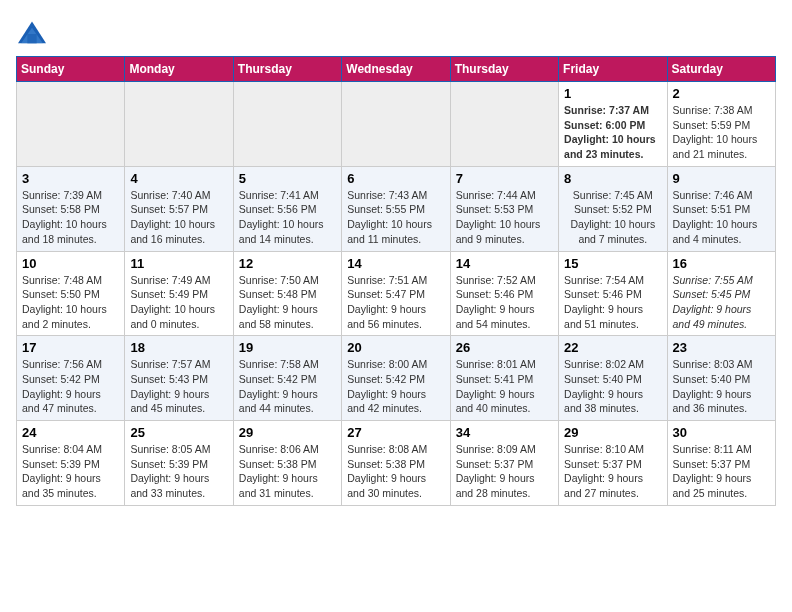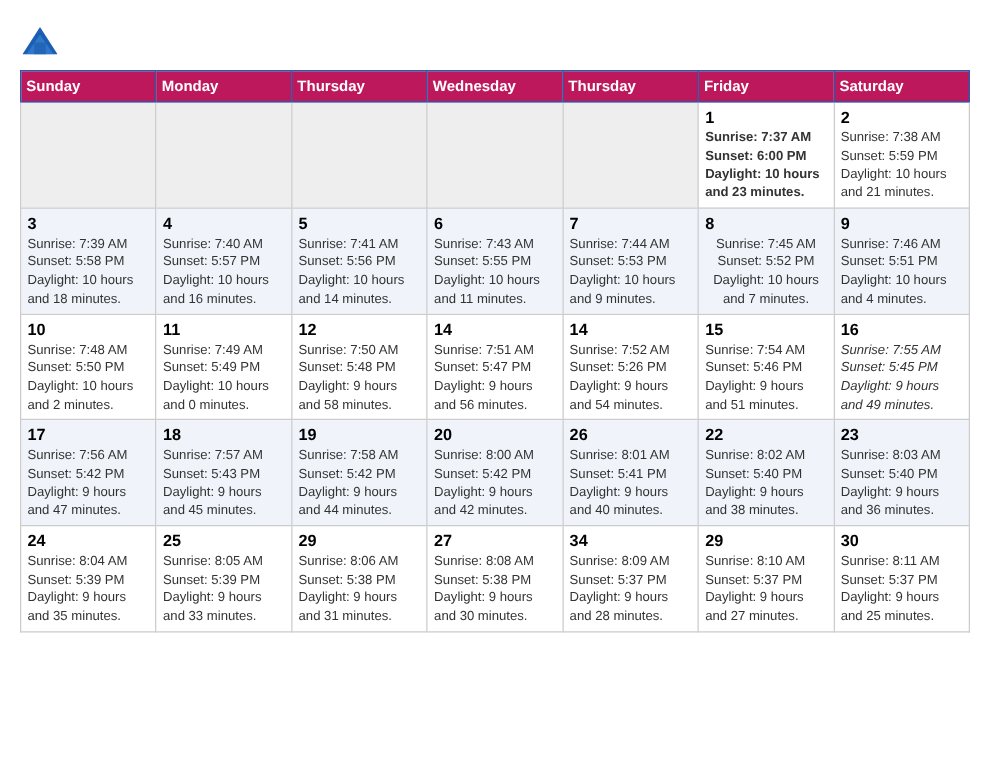--- a/index.html
+++ b/index.html
@@ -222,21 +222,21 @@
         <td>
           <span class="day-num">14</span>
           <div class="day-info" style="white-space: pre-line;">Sunrise: 7:51 AM
 Sunset: 5:47 PM
 Daylight: 9 hours
 and 56 minutes.</div>
         </td>
         <td>
           <span class="day-num">14</span>
           <div class="day-info" style="white-space: pre-line;">Sunrise: 7:52 AM
-Sunset: 5:26 PM
+Sunset: 5:46 PM
 Daylight: 9 hours
 and 54 minutes.</div>
         </td>
         <td>
           <span class="day-num">15</span>
           <div class="day-info" style="white-space: pre-line;">Sunrise: 7:54 AM
 Sunset: 5:46 PM
 Daylight: 9 hours
 and 51 minutes.</div>
         </td>

